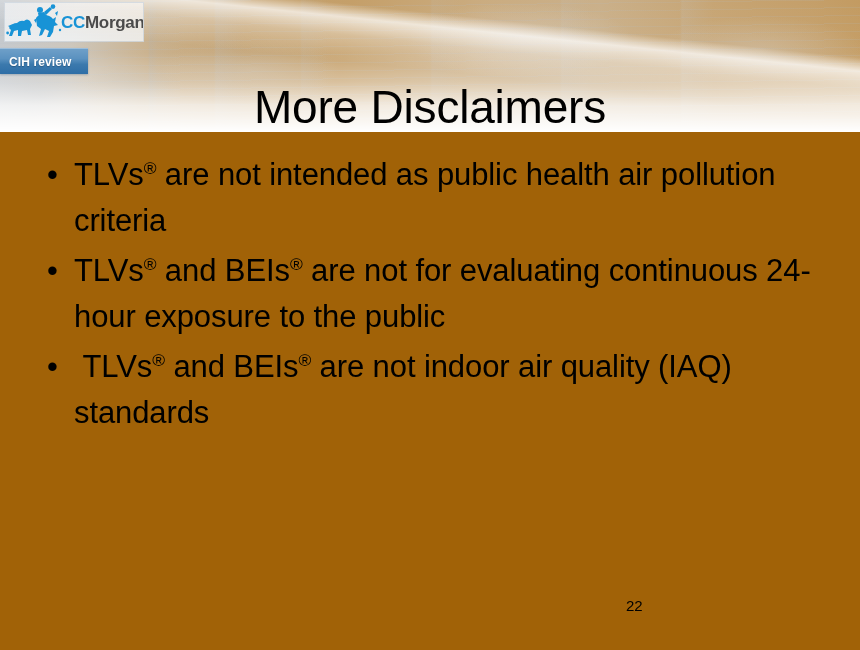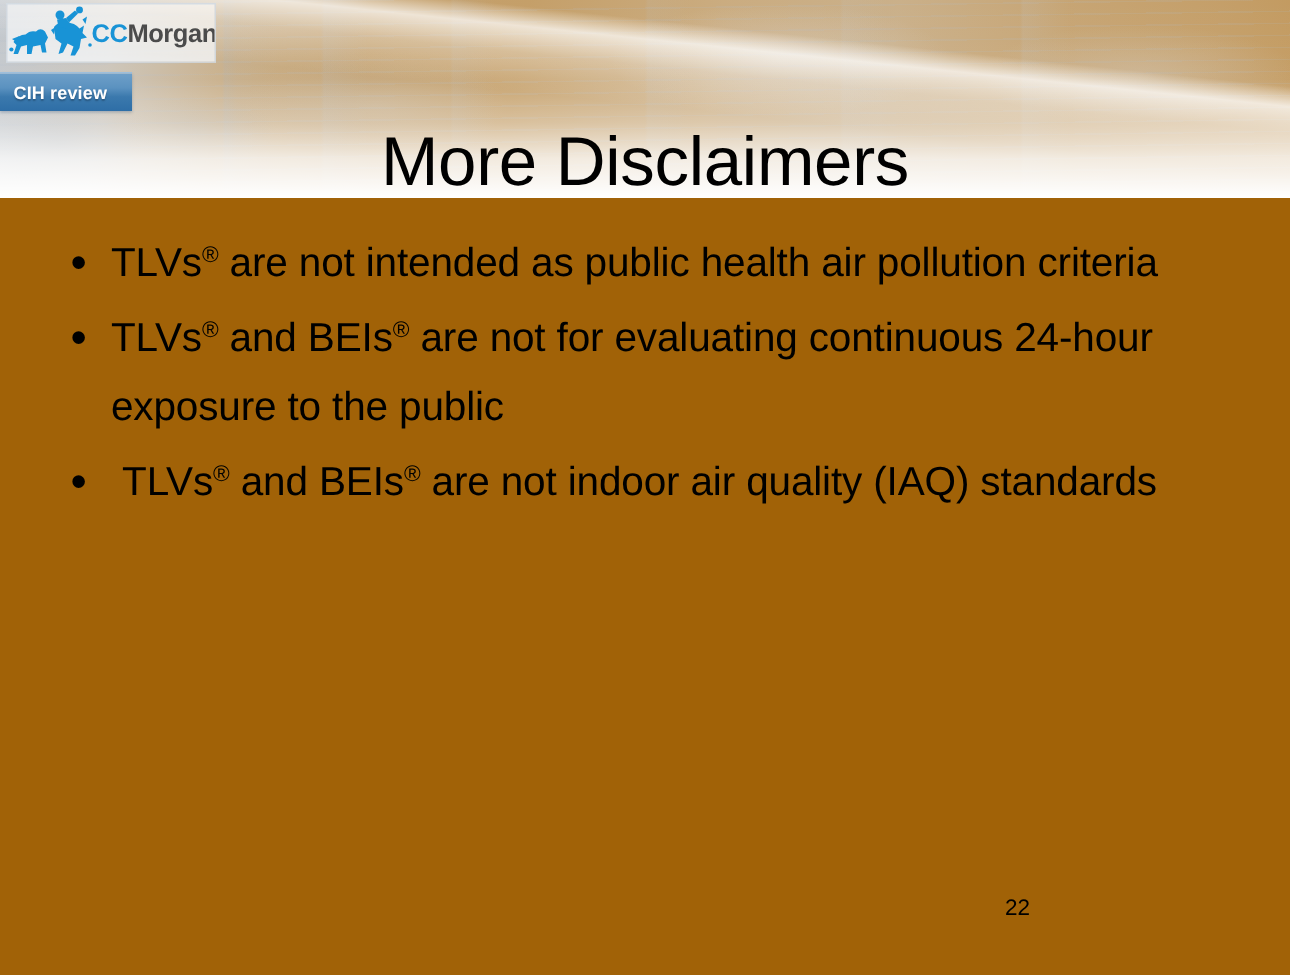--- a/index.html
+++ b/index.html
@@ -197,21 +197,21 @@
     width: 34px;
     font-size: 31px;
     line-height: 46px;
     color: #000000;
     text-align: left;
     padding-left: 7px;
     box-sizing: border-box;
   }
   .bullet-text {
     flex: 1 1 auto;
-    font-size: 27px;
+    font-size: 31px;
     line-height: 46px;
     color: #000000;
     white-space: pre-wrap;
     letter-spacing: -0.1px;
   }
   .bullet-text sup {
     font-size: 0.56em;
     line-height: 0;
     vertical-align: 0.62em;
   }
@@ -219,21 +219,20 @@
   
   #page-number {
     position: absolute;
     left: 626px;
     top: 596px;
     width: 40px;
     text-align: left;
     font-size: 15px;
     line-height: 20px;
     color: #000000;
-    margin-left: 44px;
   }
 </style>
 </head>
 <body>
 
 <div id="slide">
 
   <div id="header-band">
     <div class="photo-layer photo-base"></div>
     <div class="photo-layer photo-columns"></div>

